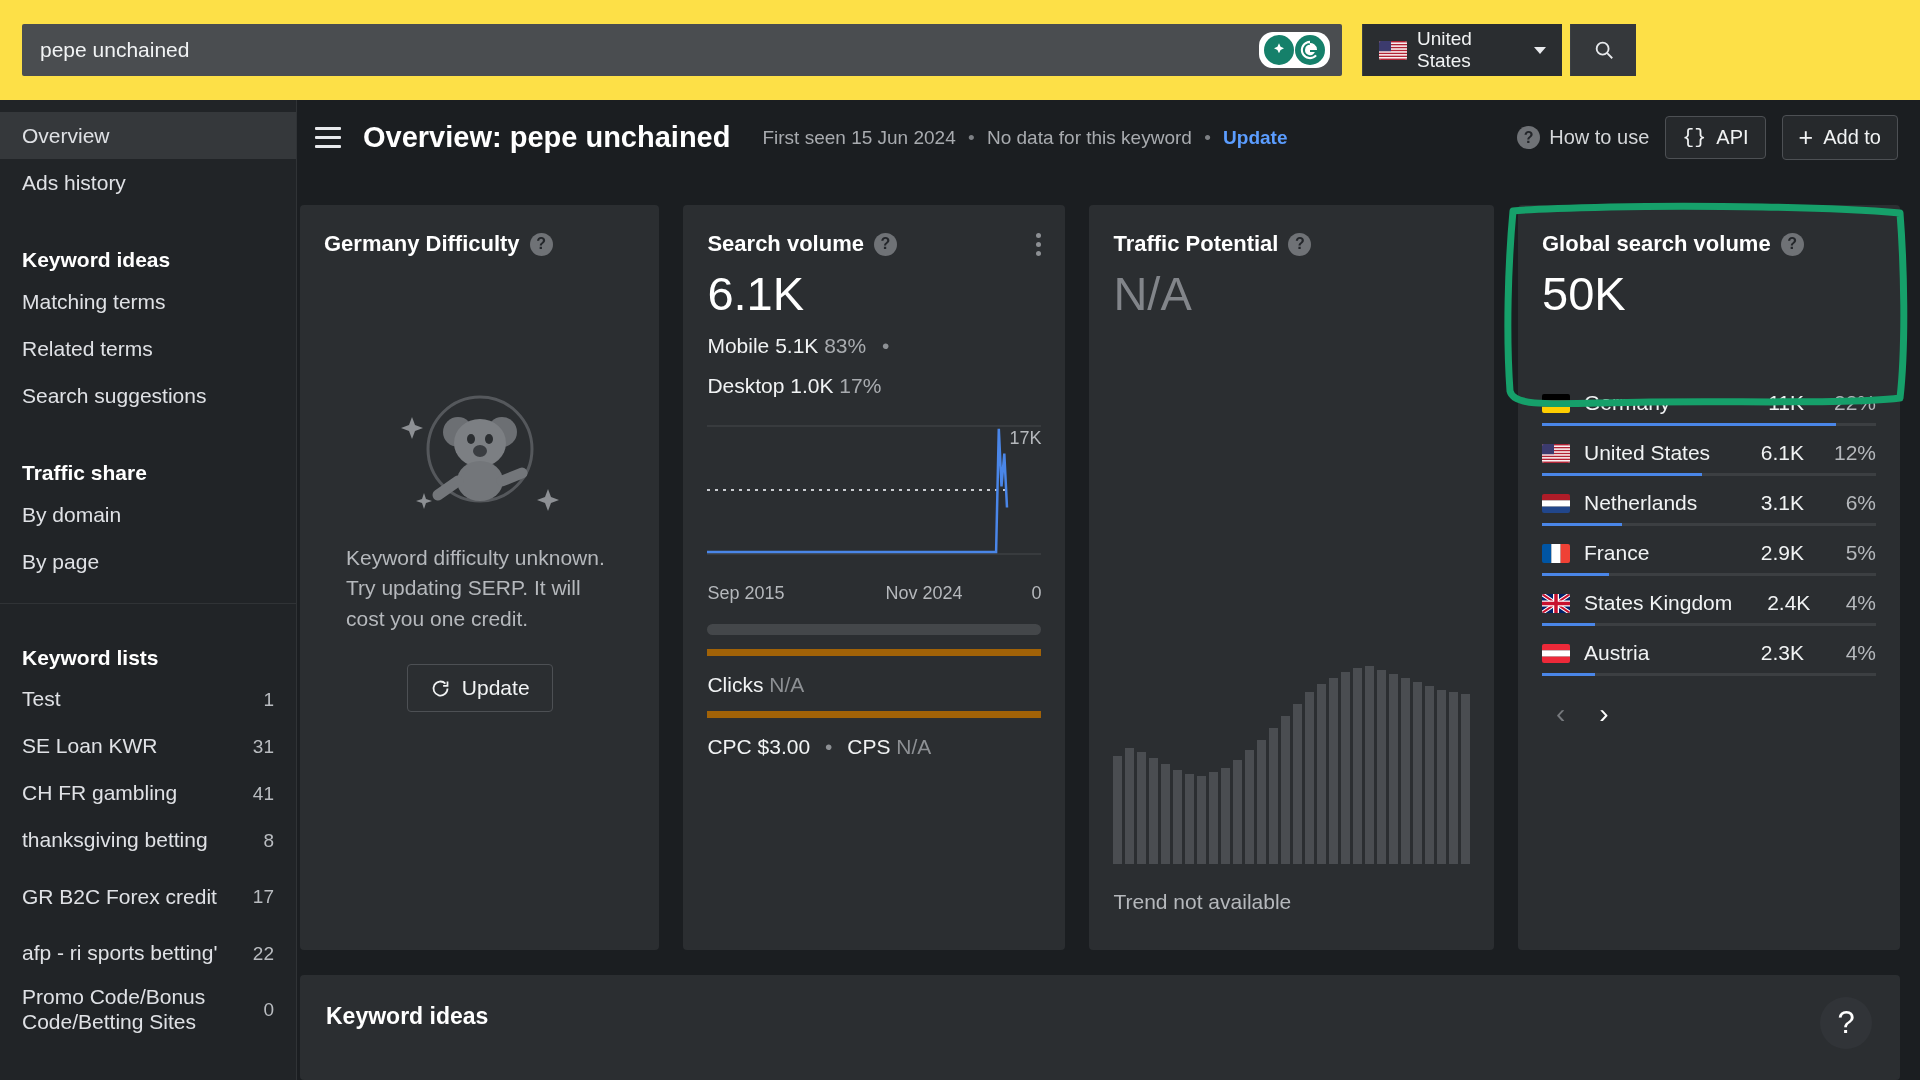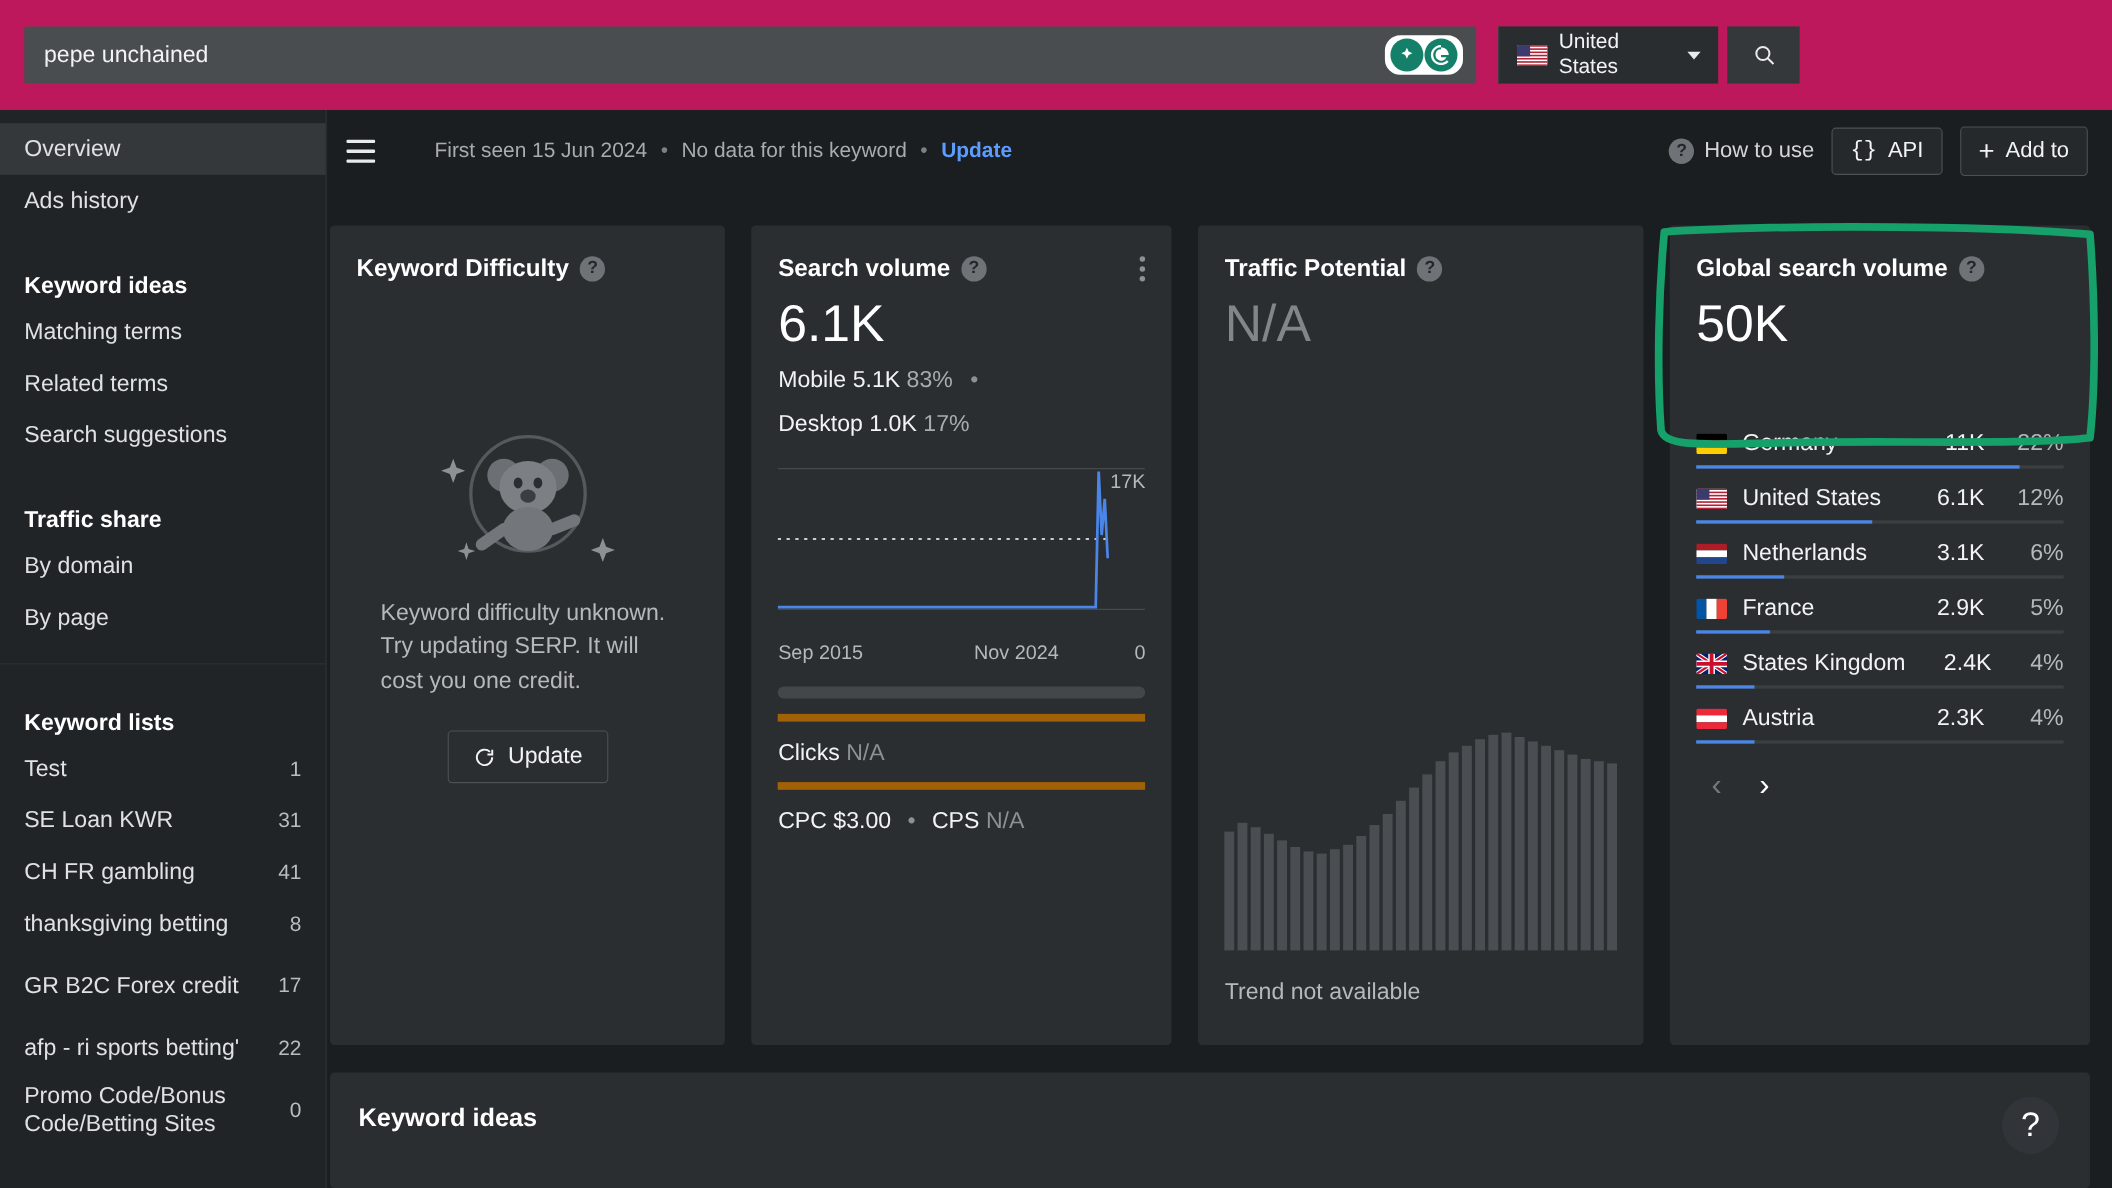--- a/index.html
+++ b/index.html
@@ -7,21 +7,21 @@
     width: 1920px; height: 1080px;
     background: #1b1e21;
     font-family: "Liberation Sans", sans-serif;
     overflow: hidden;
     color: #e8eaed;
   }
 
   
   .topbar {
     position: absolute; left: 0; top: 0; width: 1920px; height: 100px;
-    background: #be185d;
+    background: #fde047;
   }
   .search-wrap {
     position: absolute; left: 22px; top: 24px;
     width: 1320px; height: 52px;
     display: flex; align-items: center;
     background: #4a4d50; border-radius: 2px;
   }
   .search-input {
     flex: 1; background: transparent; border: 0; outline: 0;
     color: #f1f3f4; font-size: 21px; padding: 0 18px;
@@ -290,20 +290,21 @@
     <span class="side-count">0</span>
   </div>
 </div>
 
 <div class="mainhead">
   <div class="hamburger">
       <span></span>
       <span></span>
       <span></span>
     </div>
+  <div class="page-title">Overview: pepe unchained</div>
   <div class="meta">
     <span>First seen 15 Jun 2024</span>
     <span class="dot">•</span>
     <span>No data for this keyword</span>
     <span class="dot">•</span>
     <span class="upd">Update</span>
   </div>
   <div class="head-right">
     <div class="howto">
       <span class="qmark">?</span>
@@ -318,21 +319,21 @@
       <span>Add to</span>
     </div>
   </div>
 </div>
 
 <div class="cards">
 
   <div class="card" id="kd-card">
     <div class="card-pad">
       <div class="card-title">
-        <span>Keyword Difficulty</span>
+        <span>Germany Difficulty</span>
         <span class="qmark">?</span>
       </div>
       <svg class="kd-art" viewBox="0 0 200 150">
         <circle cx="100" cy="72" r="52" fill="none" stroke="#55585c" stroke-width="3"></circle>
         <ellipse cx="78" cy="55" rx="15" ry="15" fill="#6c6f73"></ellipse>
         <ellipse cx="122" cy="55" rx="15" ry="15" fill="#6c6f73"></ellipse>
         <ellipse cx="100" cy="66" rx="26" ry="24" fill="#7c7f83"></ellipse>
         <ellipse cx="91" cy="62" rx="4" ry="5" fill="#2b2e31"></ellipse>
         <ellipse cx="109" cy="62" rx="4" ry="5" fill="#2b2e31"></ellipse>
         <ellipse cx="100" cy="74" rx="7" ry="6" fill="#3a3d41"></ellipse>

